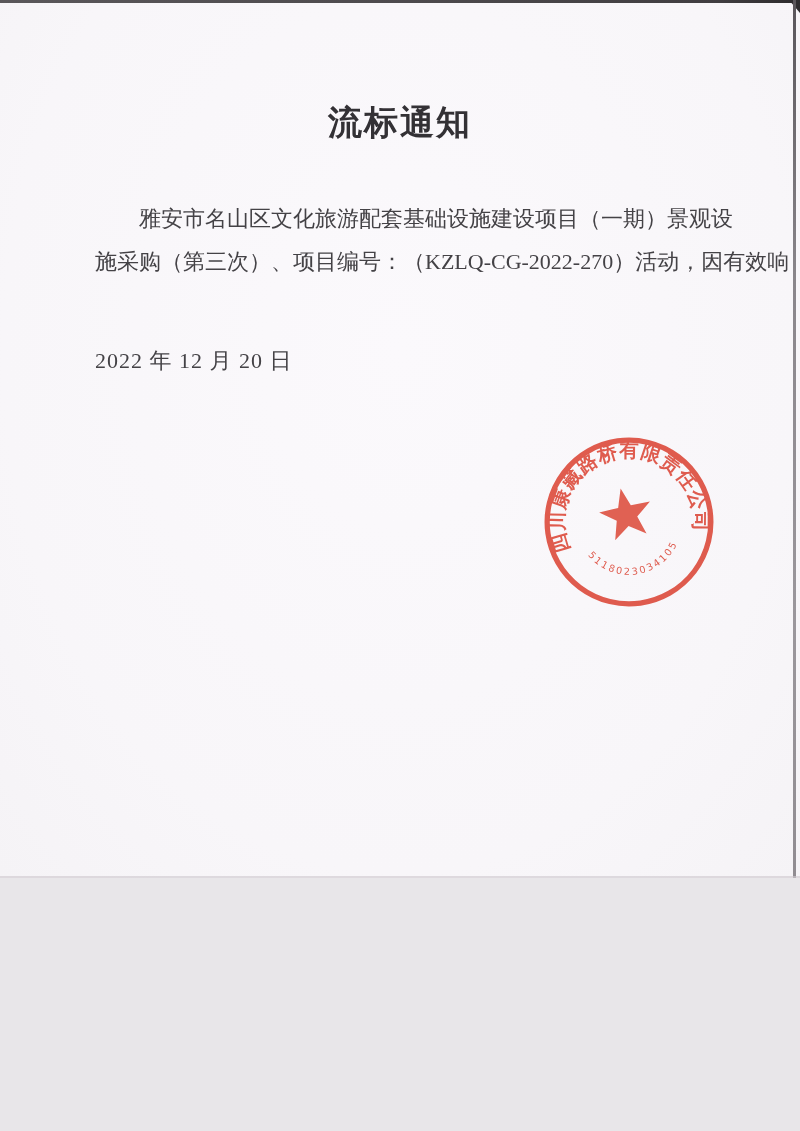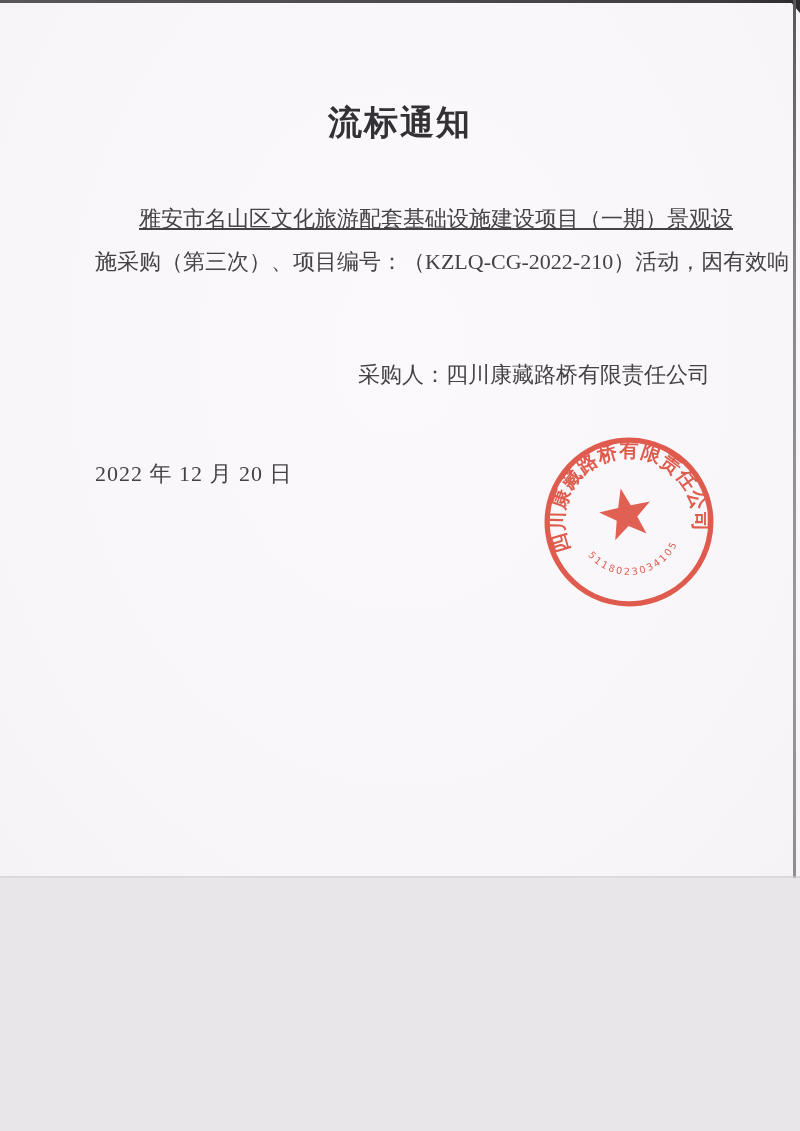--- a/index.html
+++ b/index.html
@@ -44,21 +44,21 @@
     letter-spacing:2px;
     color:#333135;
   }
   .content{
     margin:54px 55px 0 95px;
     font-size:22px;
     line-height:43px;
     color:#444246;
   }
   .body-line{white-space:nowrap;}
-  .body-line.indent{text-indent:2em;text-decoration:underline;}
+  .body-line.indent{text-indent:2em;}
   .signoff{
     margin-top:70px;
     text-align:right;
     padding-right:35px;
     white-space:nowrap;
   }
   .dateline{
     margin-top:56px;
     text-align:left;
     padding-right:22px;
@@ -84,23 +84,22 @@
 
   <div class="edge-top"></div>
   <div class="corner-tr"></div>
   <div class="edge-right"></div>
   <div class="edge-bottom"></div>
 
   <div class="title">流标通知</div>
 
   <div class="content">
     <div class="body-line indent">雅安市名山区文化旅游配套基础设施建设项目（一期）景观设</div>
-    <div class="body-line">施采购（第三次）、项目编号：（KZLQ-CG-2022-210）活动，因有效响</div>
+    <div class="body-line">施采购（第三次）、项目编号：（KZLQ-CG-2022-270）活动，因有效响</div>
 
-    <div class="signoff">采购人：四川康藏路桥有限责任公司</div>
     <div class="dateline">2022 年 12 月 20 日</div>
   </div>
 
   <div class="seal">
     <svg viewBox="0 0 200 200" xmlns="http://www.w3.org/2000/svg">
       <defs>
         <path id="arcTop" d="M 30.5,125.3 A 74,74 0 1 1 169.5,125.3" fill="none"></path>
         <path id="arcBot" d="M 48,130 A 60,60 0 0 0 152,130" fill="none"></path>
       </defs>
       <circle cx="100" cy="100" r="93" fill="none" stroke="#df3a28" stroke-width="6"></circle>

